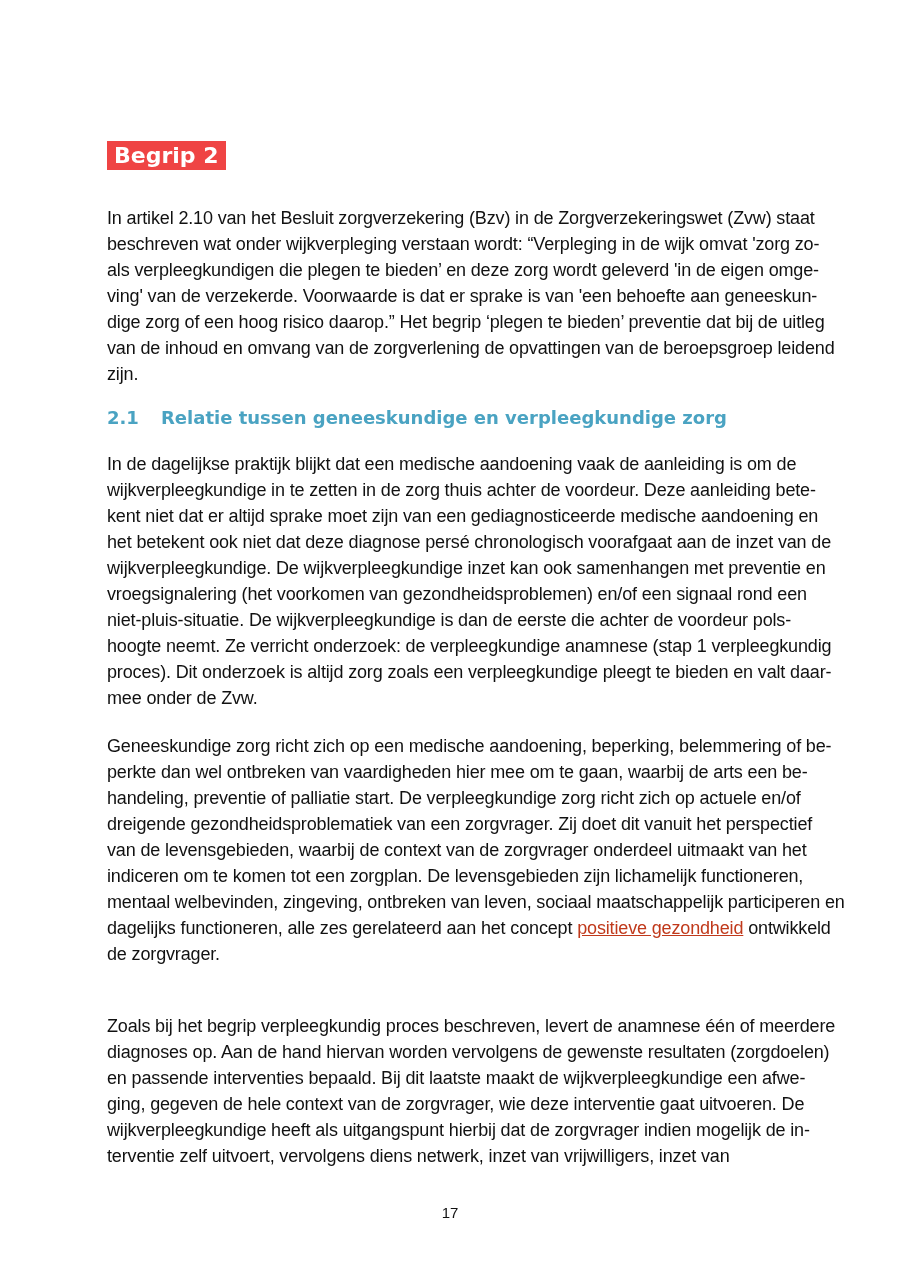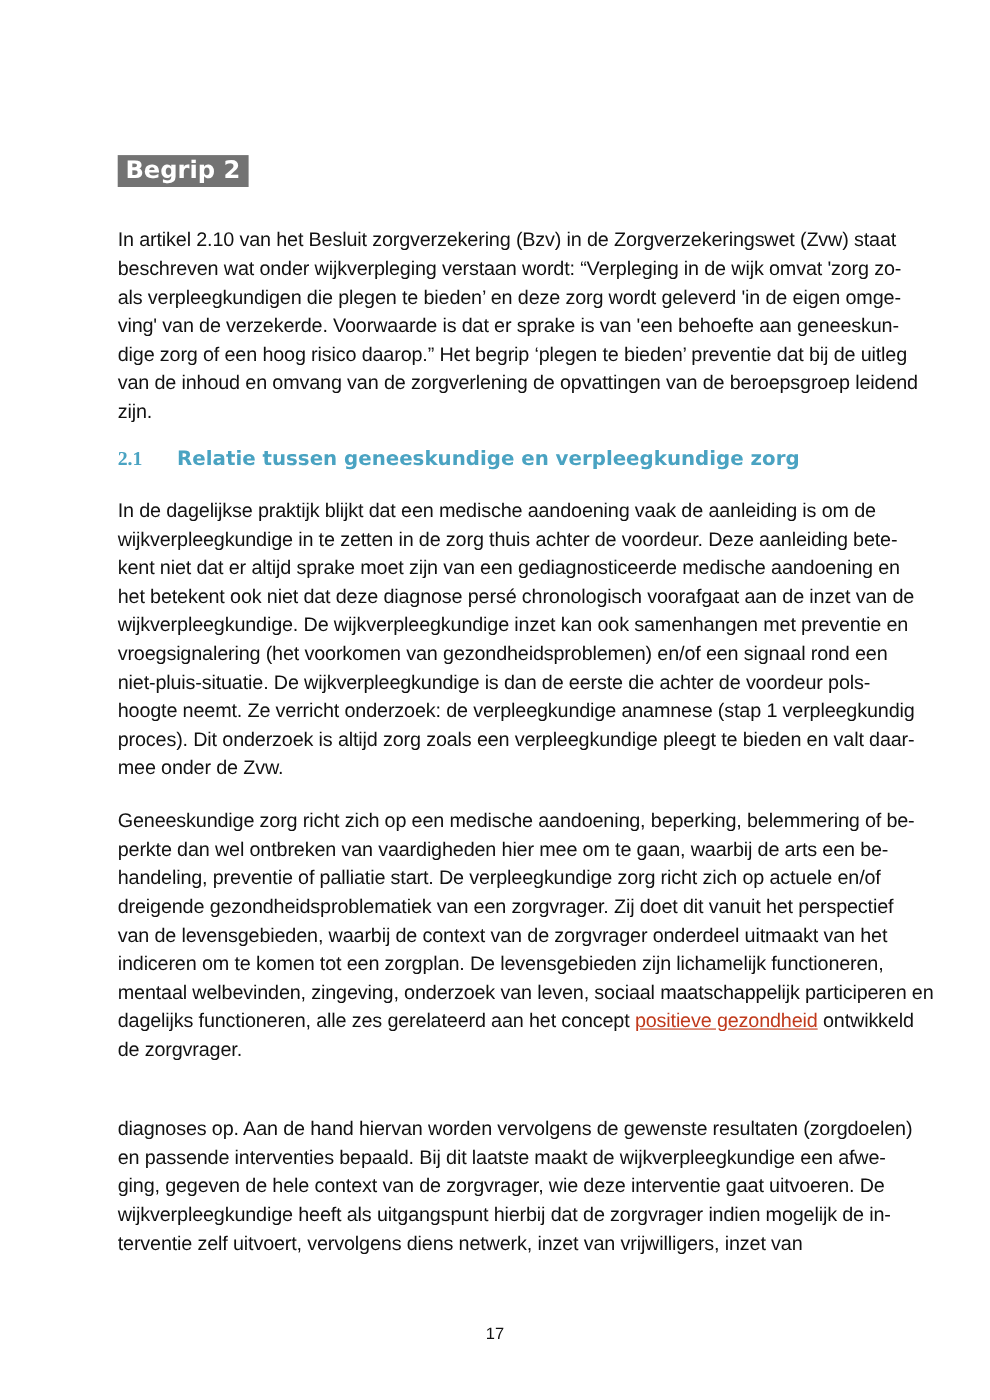--- a/index.html
+++ b/index.html
@@ -1,24 +1,24 @@
 <!DOCTYPE html>
 <html><head>
 <meta charset="utf-8">
 <style>
   html, body { margin: 0; padding: 0; background: #ffffff; }
   body { width: 900px; height: 1273px; position: relative; overflow: hidden; }
   .page { position: absolute; left: 0; top: 0; width: 900px; height: 1273px; background: #fff; }
   .h1 { position: absolute; left: 107px; top: 140px; height: 30px; display: flex; align-items: center;
         font-family: "DejaVu Sans", sans-serif; font-weight: bold; font-size: 22px; }
-  .h1 .tag { background: #737373; color: #ffffff; padding: 0 7px; height: 29px; line-height: 29px; }
+  .h1 .tag { background: #ef4444; color: #ffffff; padding: 0 7px; height: 29px; line-height: 29px; }
   .h1 .title { color: #4aa3c2; margin-left: 7px; }
   .h2 { position: absolute; left: 107px; top: 407px; font-family: "DejaVu Sans", sans-serif; font-weight: bold;
         font-size: 18px; color: #4aa3c2; }
-  .h2 .num { display: inline-block; width: 54px; font-family: Liberation Serif, serif; }
+  .h2 .num { display: inline-block; width: 54px; }
   .para { position: absolute; left: 107px; width: 700px; font-family: "Liberation Sans", sans-serif;
           font-size: 18px; line-height: 26px; color: #111; }
   .para .line { white-space: nowrap; height: 26px; letter-spacing: -0.15px; }
   .link { color: #c0391b; text-decoration: underline; }
   .pagenum { position: absolute; left: 0; width: 900px; top: 1183px; text-align: center;
              font-family: "Liberation Sans", sans-serif; font-size: 15px; color: #111; margin-top: 21px; }
 </style>
 </head>
 <body>
 
@@ -55,26 +55,27 @@
     <div class="line">mee onder de Zvw.</div>
   </div>
 
   <div class="para" style="top:733px">
     <div class="line">Geneeskundige zorg richt zich op een medische aandoening, beperking, belemmering of be-</div>
     <div class="line">perkte dan wel ontbreken van vaardigheden hier mee om te gaan, waarbij de arts een be-</div>
     <div class="line">handeling, preventie of palliatie start. De verpleegkundige zorg richt zich op actuele en/of</div>
     <div class="line">dreigende gezondheidsproblematiek van een zorgvrager. Zij doet dit vanuit het perspectief</div>
     <div class="line">van de levensgebieden, waarbij de context van de zorgvrager onderdeel uitmaakt van het</div>
     <div class="line">indiceren om te komen tot een zorgplan. De levensgebieden zijn lichamelijk functioneren,</div>
-    <div class="line">mentaal welbevinden, zingeving, onderzoek van leven, sociaal maatschappelijk participeren en</div>
+    <div class="line">mentaal welbevinden, zingeving, ontbreken van leven, sociaal maatschappelijk participeren en</div>
     <div class="line"><span>dagelijks functioneren, alle zes gerelateerd aan het concept </span><span class="link">positieve gezondheid</span><span> ontwikkeld</span></div>
     <div class="line">de zorgvrager.</div>
   </div>
 
   <div class="para" style="top:1013px">
+    <div class="line">Zoals bij het begrip verpleegkundig proces beschreven, levert de anamnese één of meerdere</div>
     <div class="line">diagnoses op. Aan de hand hiervan worden vervolgens de gewenste resultaten (zorgdoelen)</div>
     <div class="line">en passende interventies bepaald. Bij dit laatste maakt de wijkverpleegkundige een afwe-</div>
     <div class="line">ging, gegeven de hele context van de zorgvrager, wie deze interventie gaat uitvoeren. De</div>
     <div class="line">wijkverpleegkundige heeft als uitgangspunt hierbij dat de zorgvrager indien mogelijk de in-</div>
     <div class="line">terventie zelf uitvoert, vervolgens diens netwerk, inzet van vrijwilligers, inzet van</div>
   </div>
 
   <div class="pagenum">17</div>
 </div>
 

